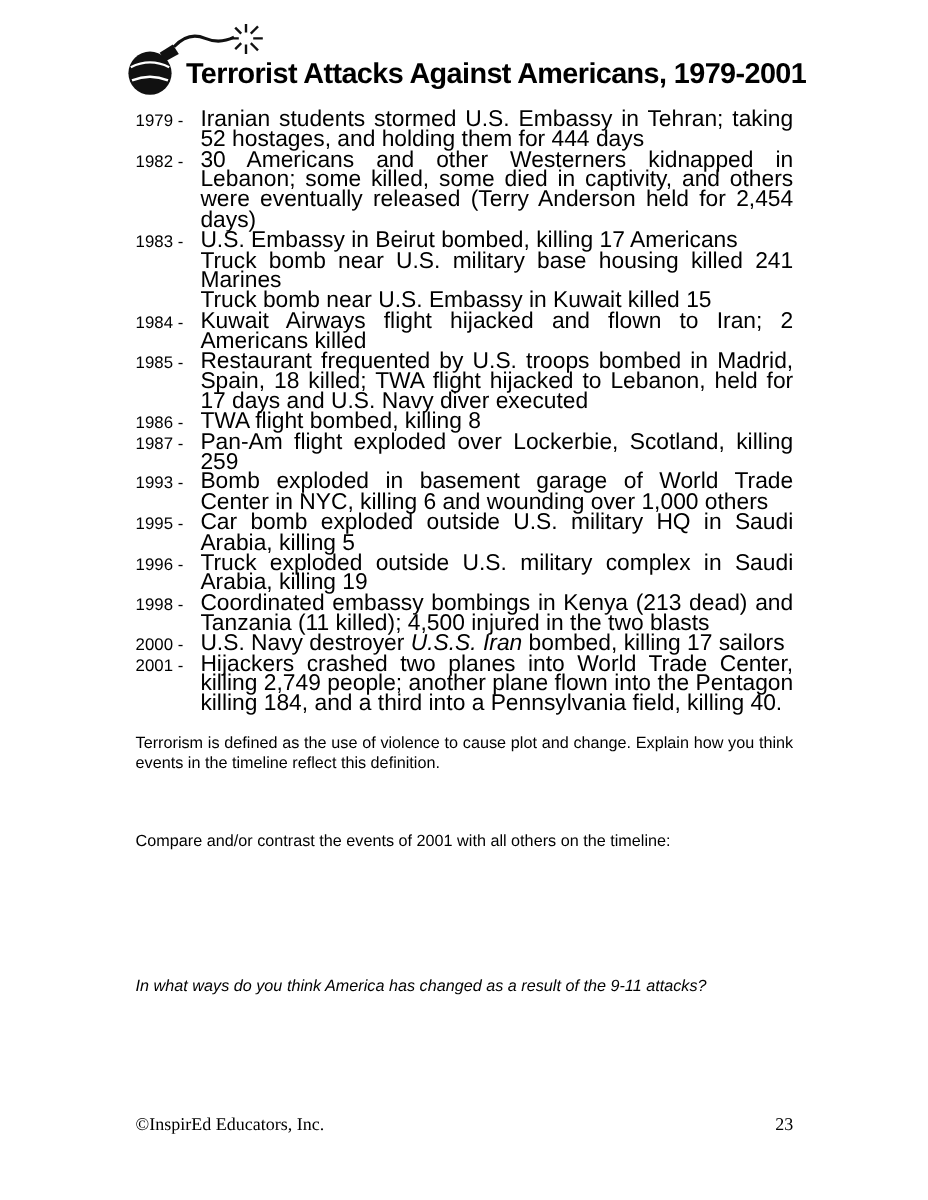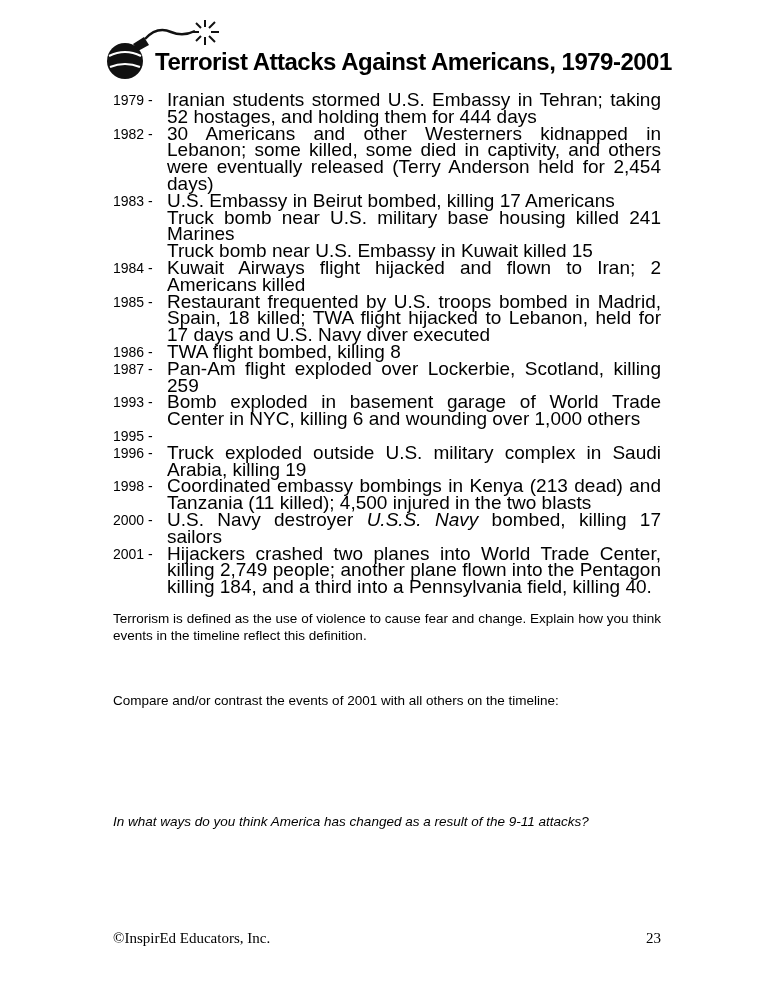--- a/index.html
+++ b/index.html
@@ -146,54 +146,55 @@
     <div class="entry">
       <span class="year">1993 -</span>
       <div class="events">
         <p class="event">Bomb exploded in basement garage of World Trade Center in NYC, killing 6 and wounding over 1,000 others</p>
       </div>
     </div>
 
     <div class="entry">
       <span class="year">1995 -</span>
       <div class="events">
+        <p class="event">Car bomb exploded outside U.S. military HQ in Saudi Arabia, killing 5</p>
       </div>
     </div>
 
     <div class="entry">
       <span class="year">1996 -</span>
       <div class="events">
         <p class="event">Truck exploded outside U.S. military complex in Saudi Arabia, killing 19</p>
       </div>
     </div>
 
     <div class="entry">
       <span class="year">1998 -</span>
       <div class="events">
         <p class="event">Coordinated embassy bombings in Kenya (213 dead) and Tanzania (11 killed); 4,500 injured in the two blasts</p>
       </div>
     </div>
 
     <div class="entry">
       <span class="year">2000 -</span>
       <div class="events">
-        <p class="event"><span>U.S. Navy destroyer </span><em>U.S.S. Navy</em><span> bombed, killing 17 sailors</span></p>
+        <p class="event"><span>U.S. Navy destroyer </span><em>U.S.S. Iran</em><span> bombed, killing 17 sailors</span></p>
       </div>
     </div>
 
     <div class="entry">
       <span class="year">2001 -</span>
       <div class="events">
         <p class="event">Hijackers crashed two planes into World Trade Center, killing 2,749 people; another plane flown into the Pentagon killing 184, and a third into a Pennsylvania field, killing 40.</p>
       </div>
     </div>
 
   </div>
 
-  <p class="q-definition">Terrorism is defined as the use of violence to cause fear and change. Explain how you think events in the timeline reflect this definition.</p>
+  <p class="q-definition">Terrorism is defined as the use of violence to cause plot and change. Explain how you think events in the timeline reflect this definition.</p>
 
   <p class="q-compare">Compare and/or contrast the events of 2001 with all others on the timeline:</p>
 
   <p class="q-change">In what ways do you think America has changed as a result of the 9-11 attacks?</p>
 
   <div class="footer">
     <span>©InspirEd Educators, Inc.</span>
     <span>23</span>
   </div>
 

